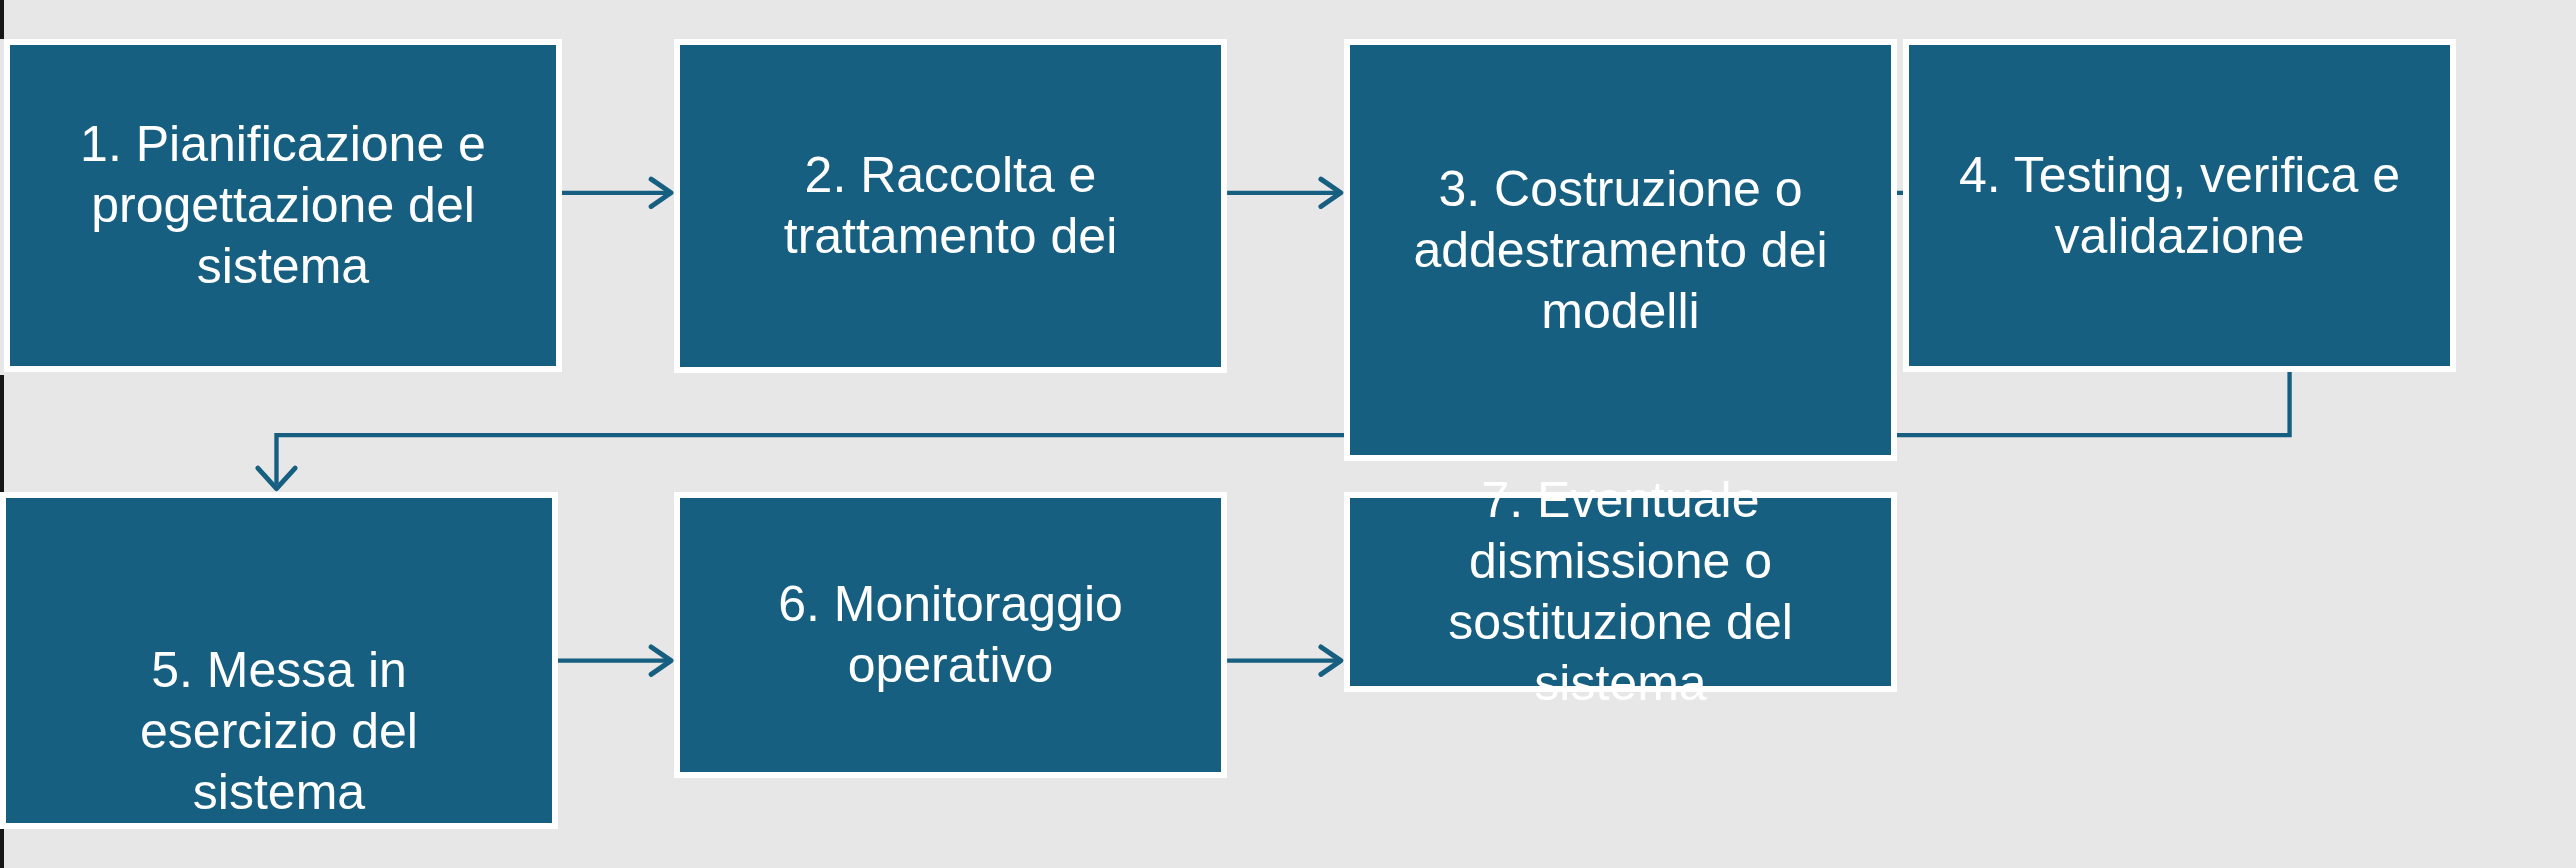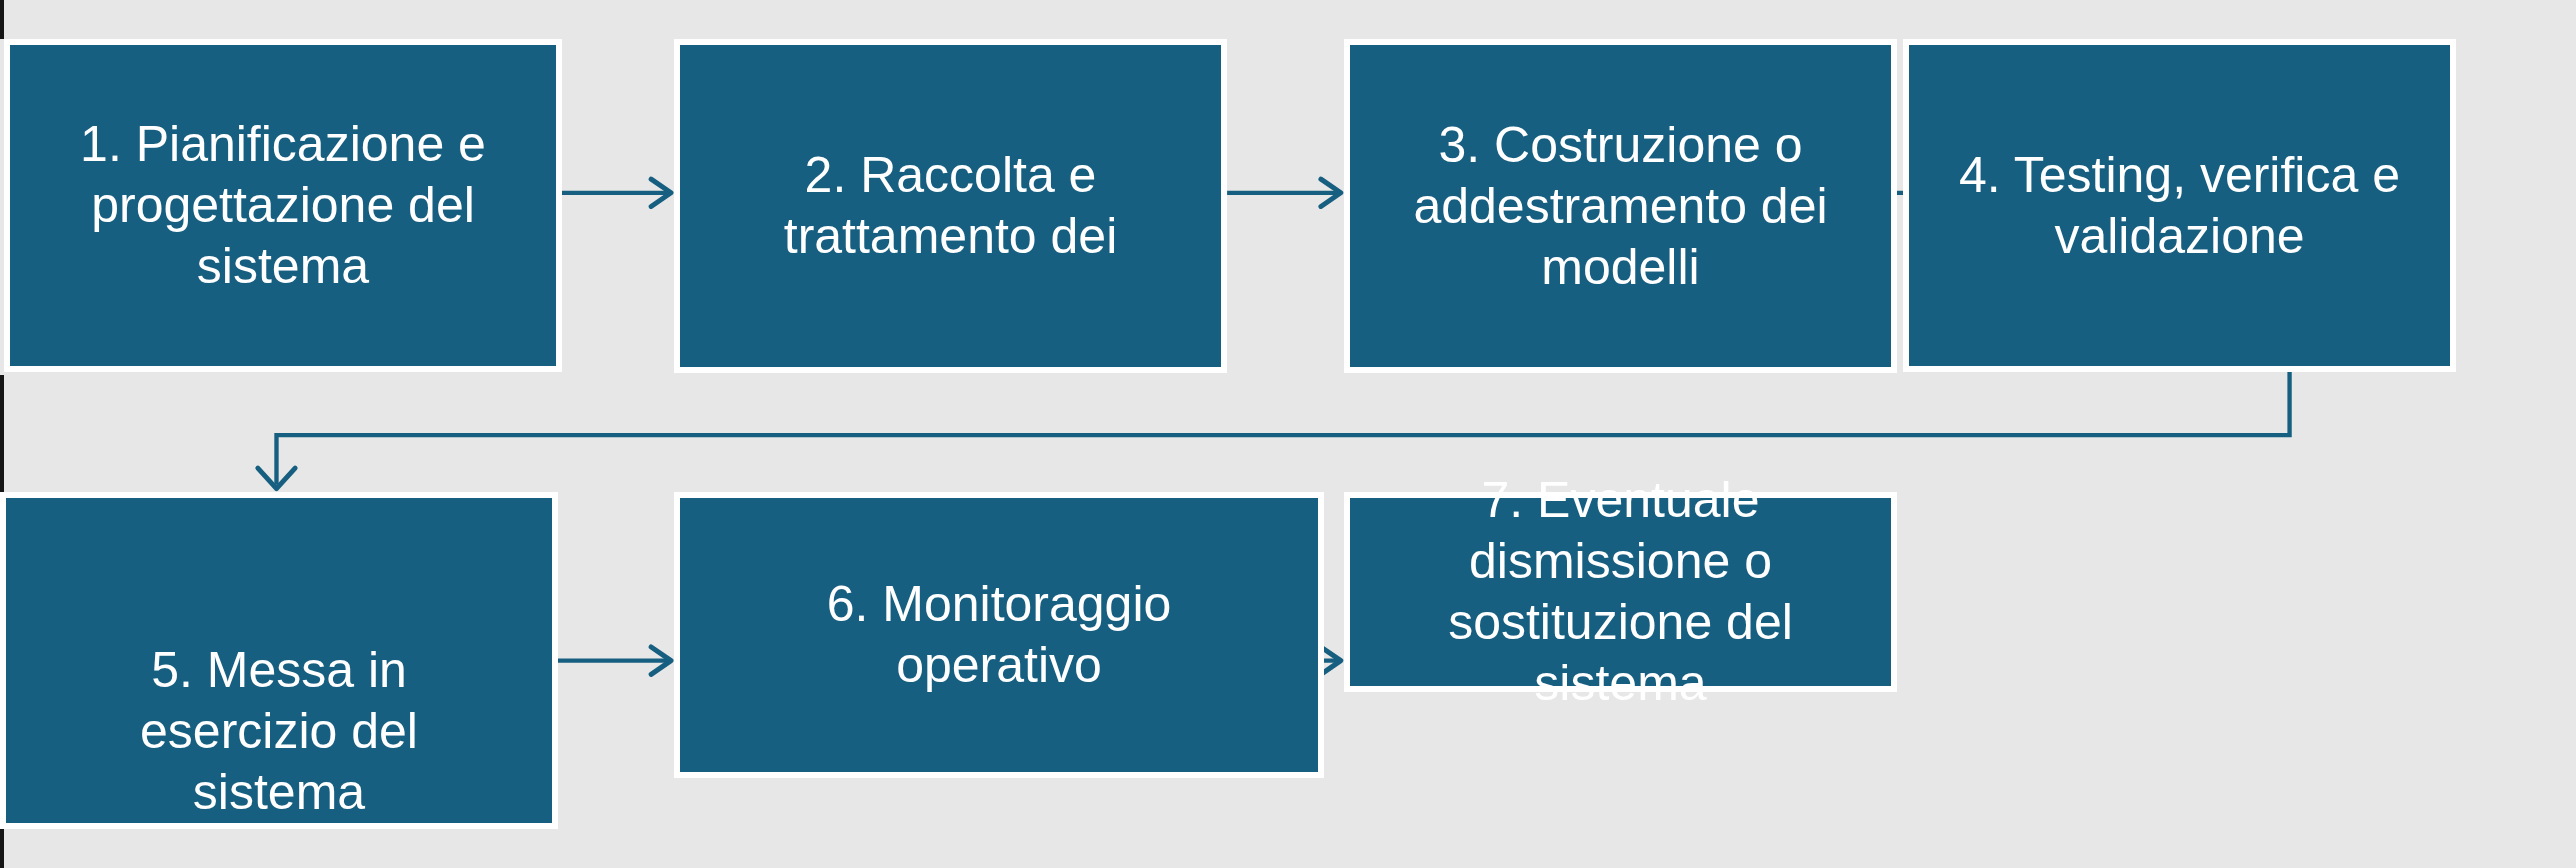--- a/index.html
+++ b/index.html
@@ -53,25 +53,25 @@
     background: #175F80;
     border: 6.2px solid #FFFFFF;
     display: flex;
     align-items: center;
     justify-content: center;
     z-index: 3;
   }
   
   .b1 { left: 4px;    top: 39px; width: 558px; height: 333px; }
   .b2 { left: 674px; top: 39px; width: 553px; height: 334px; }
-  .b3 { left: 1344px; top: 39px; width: 553px; height: 334px; }
+  .b3 { left: 1344px; top: 39px; width: 553px; height: 422px; }
   .b4 { left: 1903px; top: 39px; width: 553px; height: 333px; }
   
   .b5 { left: 0px;    top: 492px; width: 558px; height: 337px; align-items: flex-end; }
-  .b6 { left: 674px; top: 492px; width: 650px; height: 286px; }
+  .b6 { left: 674px; top: 492px; width: 553px; height: 286px; }
   .b7 { left: 1344px; top: 492px; width: 553px; height: 200px; }
 
   .box-text {
     color: #FFFFFF;
     font-size: 50px;
     line-height: 1.22;
     text-align: center;
     font-weight: 400;
   }
   .box-text .line {

